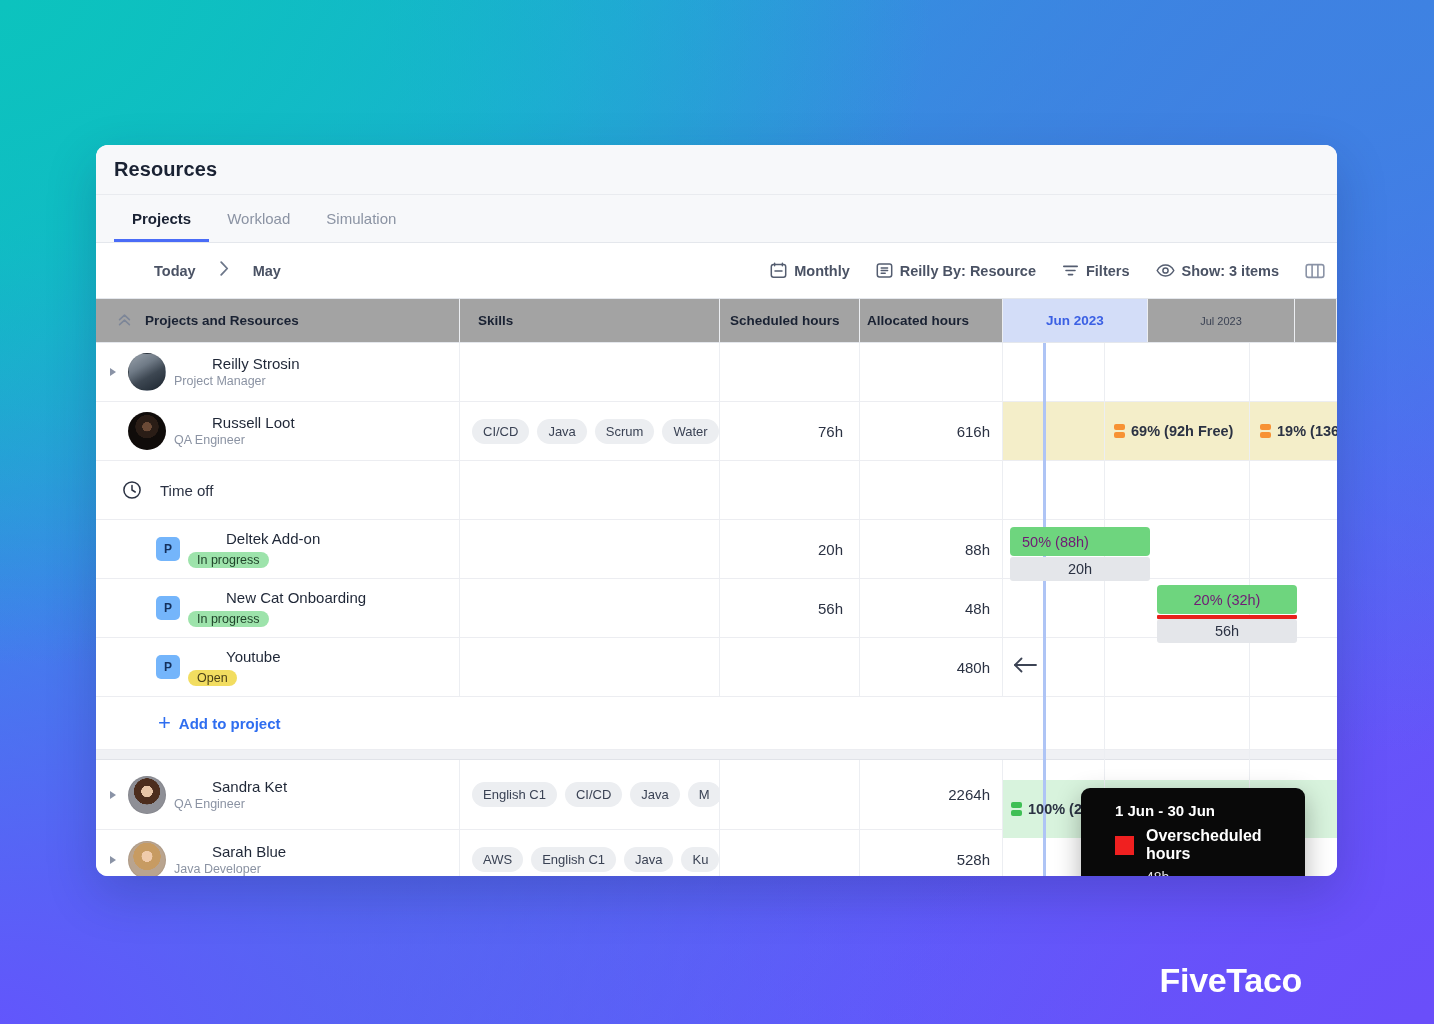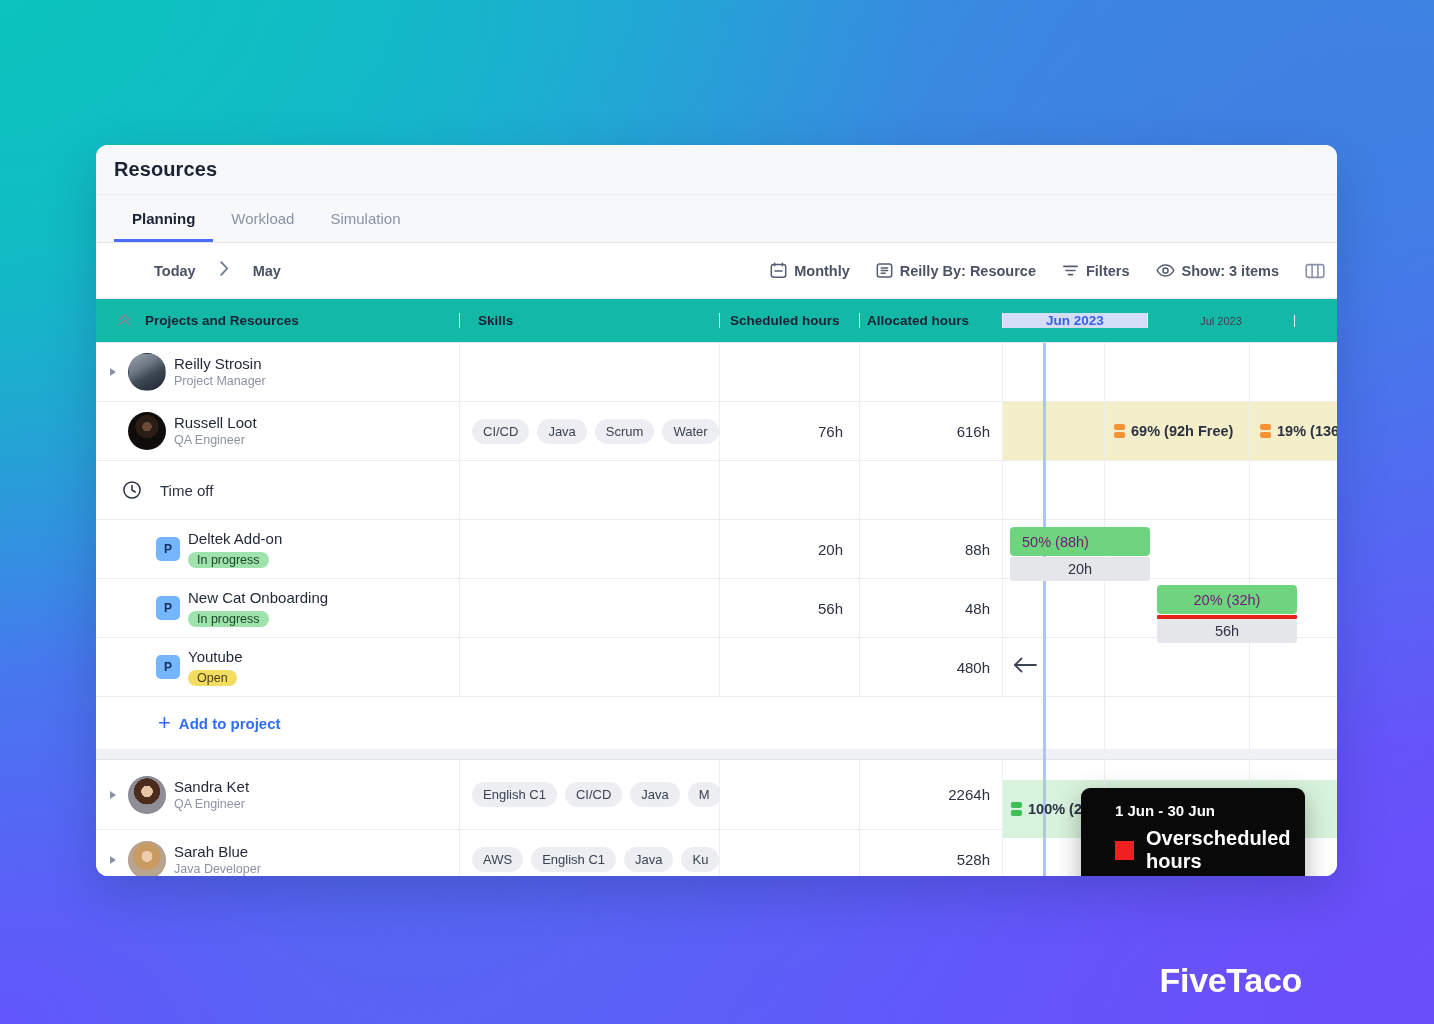--- a/index.html
+++ b/index.html
@@ -84,22 +84,22 @@
   }
   .ico{ display:inline-flex; align-items:center; justify-content:center; }
   .ico svg{ display:block; }
 
   
   .grid-wrap{ position:relative; height:577px; }
 
   .col-head{
     display:flex; height:44px;
     border-bottom:1px solid #e4e7ec;
-    background:#14b8a6;
-    font-size:13.5px; font-weight:bold; color:#1a2233;align-items:center;
+    background:#a3a3a3;
+    font-size:13.5px; font-weight:bold; color:#1a2233;
   }
   .c-name{ width:364px; display:flex; align-items:center; padding-left:22px; gap:14px; border-right:1px solid #eceef2;}
   .c-skills{ width:260px; display:flex; align-items:center; padding-left:18px; border-right:1px solid #eceef2;}
   .c-sched{ width:140px; display:flex; align-items:center; padding-left:10px; border-right:1px solid #eceef2;}
   .c-alloc{ width:143px; display:flex; align-items:center; padding-left:7px; border-right:1px solid #eceef2;}
   .c-m1{ width:145px; display:flex; align-items:center; justify-content:center; background:#d3ddf8; color:#3b60e4; border-right:1px solid #eceef2;}
   .c-m2{ width:147px; display:flex; align-items:center; justify-content:center; color:#3c4354; font-size:11px; font-weight:normal; border-right:1px solid #eceef2;}
   .c-m3{ flex:1; border-right:1px solid #eceef2;}
 
   .row{
@@ -131,21 +131,21 @@
     background-size:cover; background-position:center;
     border:1px solid rgba(0,0,0,.06);
   }
   .av1{ background:linear-gradient(150deg,#9aa3ad 0%,#6f7a86 35%,#3d4752 60%,#1d2630 100%); }
   .av1:after{ }
   .av2{ background:radial-gradient(circle at 50% 38%, #6b4a36 0 16%, #2a1d16 17% 40%, #100c0a 41% 100%); }
   .av3{ background:radial-gradient(circle at 50% 40%, #e7c4a6 0 20%, #4c2d1d 21% 46%, #8e8f96 47% 100%); }
   .av4{ background:radial-gradient(circle at 50% 40%, #f0cbab 0 19%, #c79b62 20% 48%, #b9a48f 49% 100%); }
 
   .nm-block{ display:flex; flex-direction:column; justify-content:center; gap:2px; }
-  .nm{ font-size:15px; color:#1f2737; line-height:1.15; }
+  .nm{ font-size:15px; color:#1f2737; line-height:1.15;margin-left:38px; }
   .rl{ font-size:12.5px; color:#8b93a3; line-height:1.15; }
 
   .chip{
     background:#eceef1; color:#3a4254;
     font-size:13px; border-radius:14px;
     padding:5px 11px; white-space:nowrap;
   }
 
   .proj-ic{
     width:24px;height:24px;border-radius:5px;flex:0 0 24px;
@@ -219,21 +219,21 @@
   .tooltip{
     position:absolute;
     background:#090909; border-radius:9px;
     padding:14px 22px 16px 34px;
     color:#fff; box-shadow:0 8px 26px rgba(0,0,0,.3);
     z-index:40;
   }
   .tt-title{ font-size:15px; font-weight:bold; margin-bottom:8px; }
   .tt-row{ display:flex; align-items:center; gap:12px; }
   .tt-sw{ width:19px;height:19px;background:#f02020; flex:0 0 19px;}
-  .tt-lbl{ font-size:20px; font-weight:bold; }
+  .tt-lbl{ font-size:16px; font-weight:bold; }
   .tt-val{ font-size:14px; color:#e4e4e4; margin-top:6px; margin-left:31px;}
 
   
   .brand{
     position:absolute; right:132px; bottom:24px;
     color:#fff; font-size:34px; font-weight:bold; letter-spacing:-.3px;
   }
 </style>
 </head>
 <body>
@@ -241,21 +241,21 @@
 <div class="bg-overlay"></div>
 
 <div class="app-card">
 
   <div class="titlebar">
     <span class="title">Resources</span>
   </div>
 
   <div class="tabbar">
     <div class="tab active">
-      <span>Planning</span>
+      <span>Projects</span>
     </div>
     <div class="tab">
       <span>Workload</span>
     </div>
     <div class="tab">
       <span>Simulation</span>
     </div>
   </div>
 
   <div class="toolbar">

